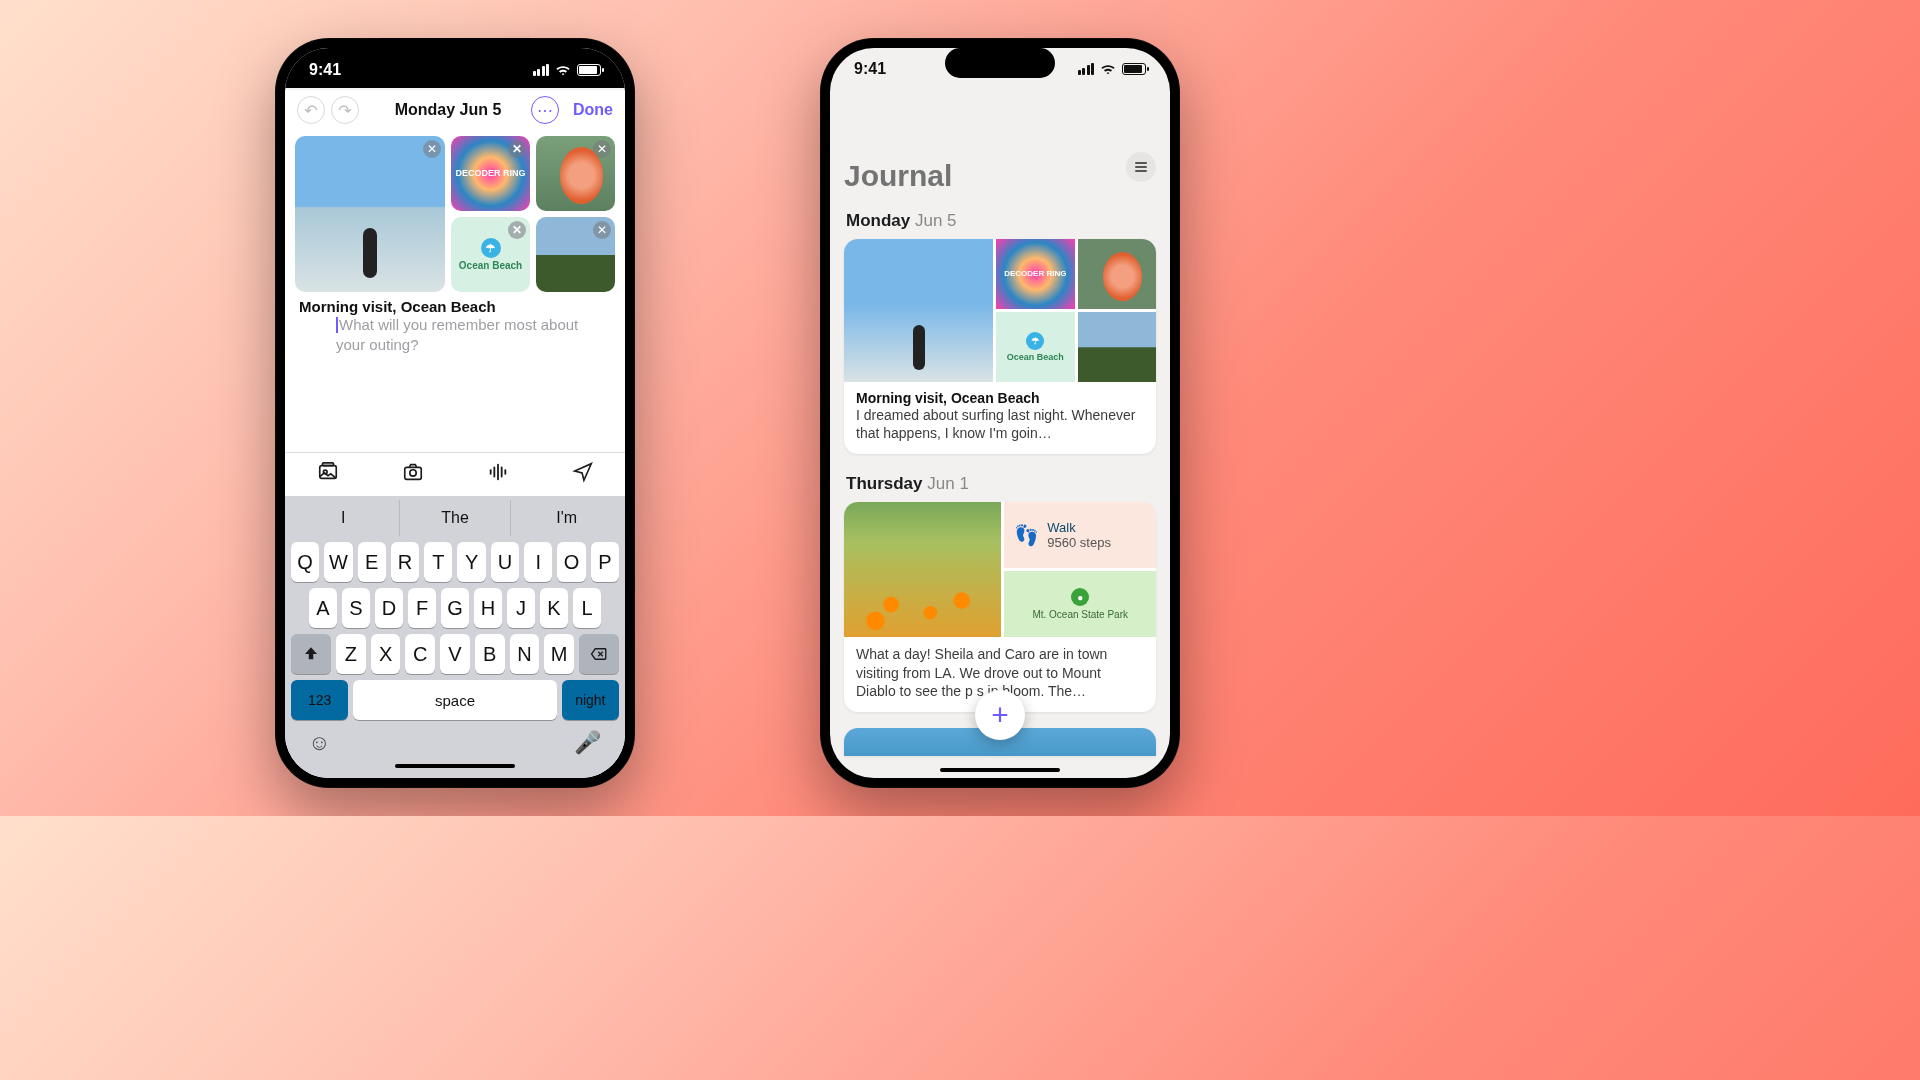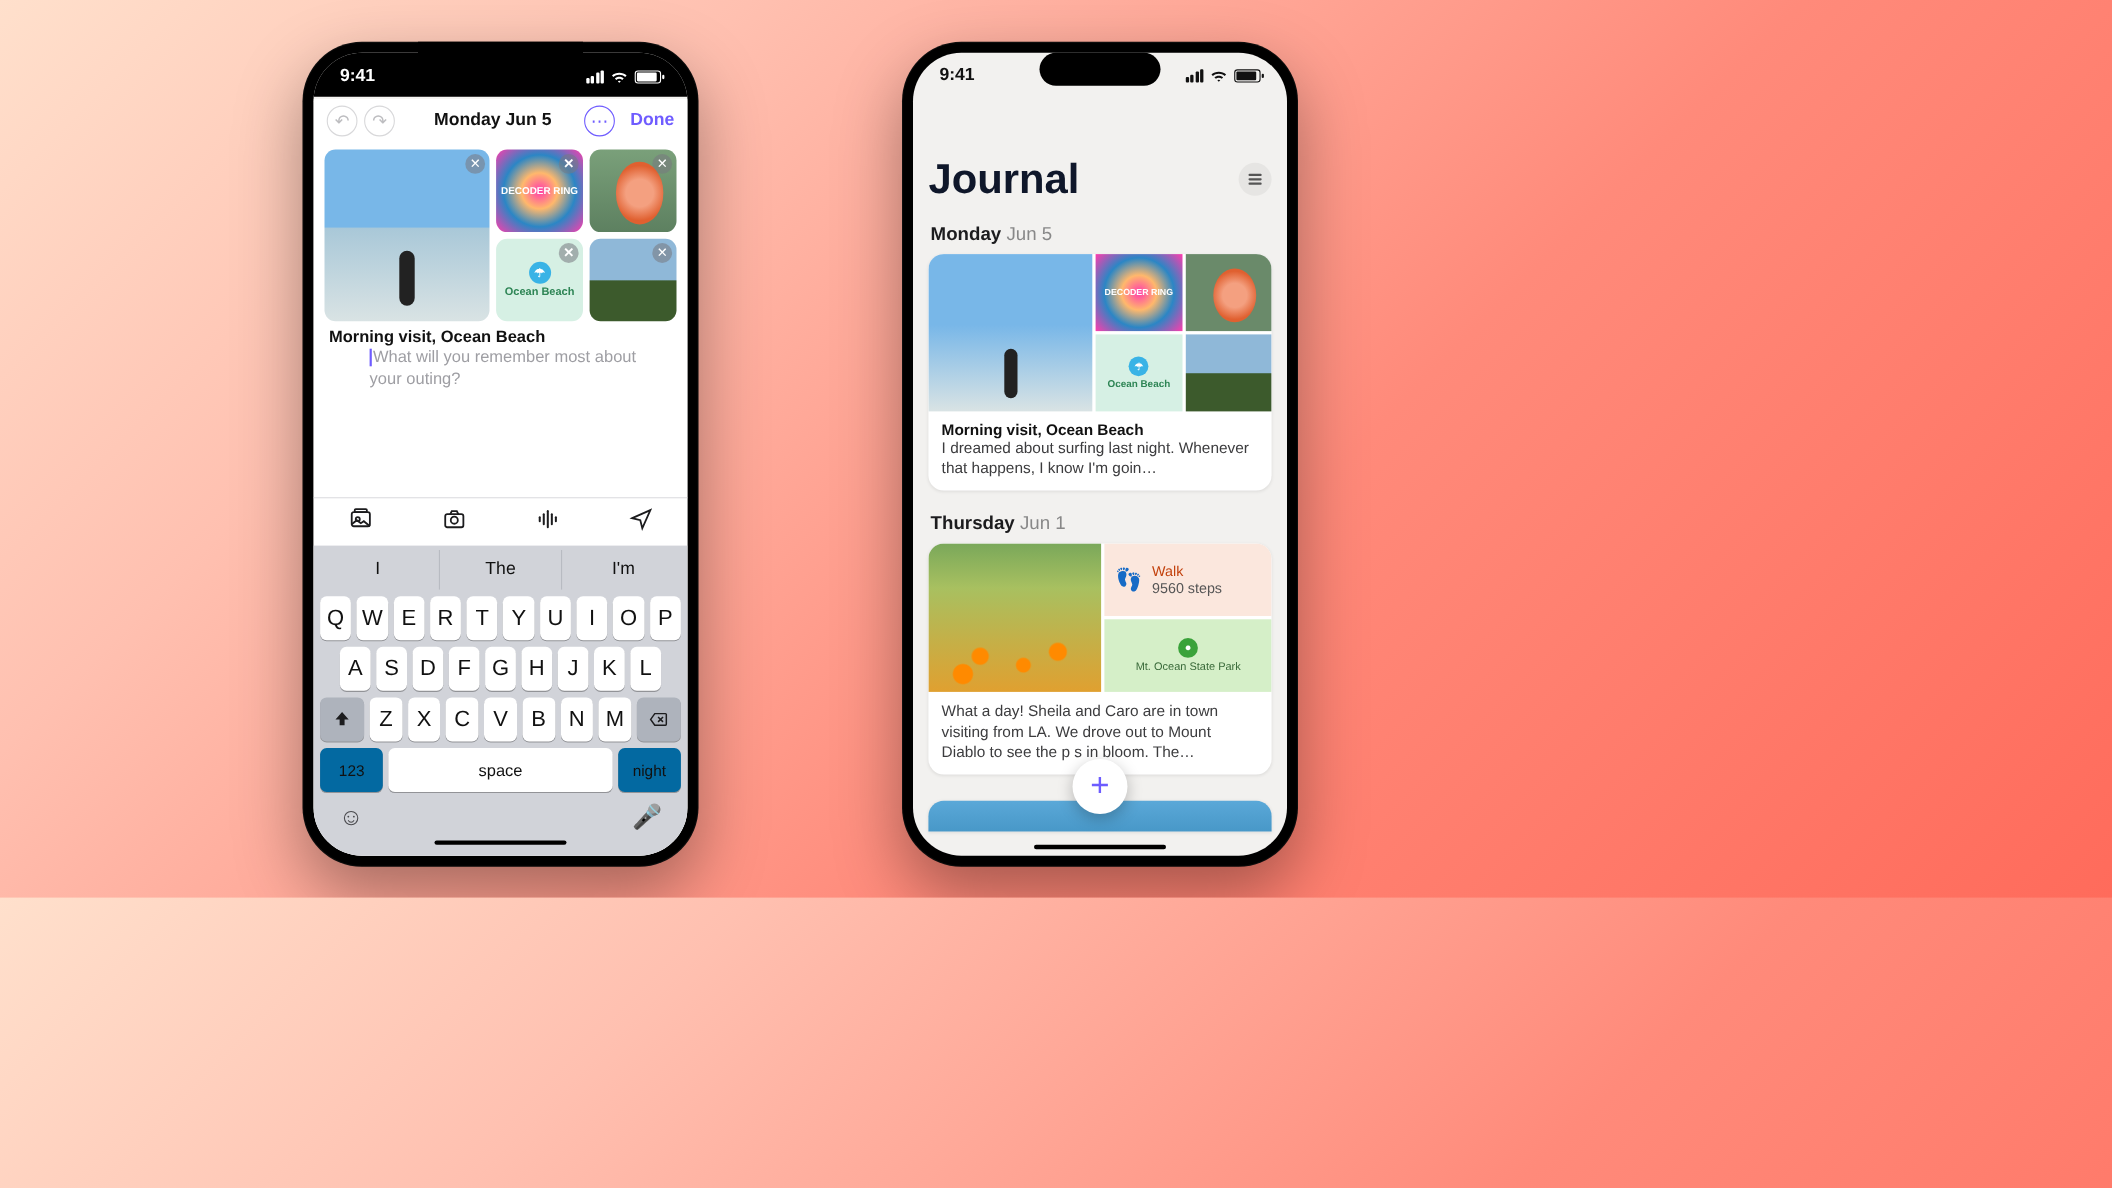--- a/index.html
+++ b/index.html
@@ -88,21 +88,21 @@
 .key.shift,.key.del{flex:1.35;background:#aeb3bc;}
 .krow.r2{padding:0 18px;}
 .krow.r4 .key.space{flex:4.6;font-size:15px;}
 .krow.r4 .key.fn{flex:1.3;}
 .kbd-bottom{display:flex;justify-content:space-between;padding:4px 20px 0;color:#4a4a4e;font-size:22px;}
 .homebar{height:4px;width:120px;background:#000;border-radius:3px;margin:8px auto 4px;}
 
 
 .r-body{padding:56px 14px 0;display:flex;flex-direction:column;height:100%;}
 .j-header{display:flex;justify-content:space-between;align-items:center;margin-bottom:14px;}
-.j-title{font-size:38px;font-weight:700;color:#0f172a;}
+.j-title{font-size:30px;font-weight:700;color:#737373;margin-top:17px;}
 .filter{width:30px;height:30px;border-radius:15px;background:#e6e5e3;display:flex;align-items:center;justify-content:center;}
 .filter span{display:block;width:12px;height:2px;background:#555;border-radius:1px;box-shadow:0 -4px 0 #555,0 4px 0 #555;}
 
 .day-hd{font-size:17px;color:#1c1c1e;margin:4px 2px 8px;}
 .day-hd b{font-weight:600;}
 .day-hd span{color:#888;font-weight:400;}
 
 .card{background:#fff;border-radius:14px;overflow:hidden;box-shadow:0 1px 3px rgba(0,0,0,0.08);margin-bottom:16px;}
 .card .mg{display:grid;gap:3px;}
 .c1 .mg{grid-template-columns:1.9fr 1fr 1fr;grid-template-rows:70px 70px;}
@@ -119,21 +119,21 @@
 .card-txt .t{font-weight:600;font-size:14px;color:#111;}
 .card-txt .b{font-size:14px;color:#3c3c3e;line-height:1.3;}
 
 .c2 .mg{grid-template-columns:1.35fr 1.3fr;grid-template-rows:66px 66px;}
 .c2 .mi{overflow:hidden;}
 .c2 .miA{grid-row:1/3;background:linear-gradient(#7aa85a 0%,#a8c060 30%,#e0a030 100%);position:relative;}
 .c2 .miA::after{content:"";position:absolute;inset:40% 0 0 0;background:radial-gradient(circle at 30% 60%,#ff8a00 6%,transparent 7%),radial-gradient(circle at 55% 70%,#ff8a00 6%,transparent 7%),radial-gradient(circle at 75% 55%,#ff8a00 6%,transparent 7%),radial-gradient(circle at 20% 80%,#ff8a00 6%,transparent 7%);}
 .c2 .miB{background:#fbe7dd;display:flex;align-items:center;gap:8px;padding:0 10px;}
 .c2 .miB .glyph{color:#ff6b3d;font-size:20px;}
 .c2 .miB .lbl{font-size:13px;color:#555;line-height:1.2;}
-.c2 .miB .lbl b{color:#c2410c;display:block;font-weight:500;}
+.c2 .miB .lbl b{color:#0c4a6e;display:block;font-weight:500;}
 .c2 .miC{background:#d5efc8;display:flex;flex-direction:column;align-items:center;justify-content:center;font-size:10px;color:#3a6a3a;font-weight:500;}
 .c2 .miC .pin{width:18px;height:18px;border-radius:50%;background:#3aa23a;margin-bottom:3px;display:flex;align-items:center;justify-content:center;color:#fff;}
 
 .fab{position:absolute;bottom:38px;left:50%;transform:translateX(-50%);width:50px;height:50px;border-radius:25px;background:#fff;box-shadow:0 4px 14px rgba(0,0,0,0.25);display:flex;align-items:center;justify-content:center;font-size:30px;color:#6d5cff;font-weight:300;}
 .peek{position:absolute;bottom:22px;left:14px;right:14px;height:28px;background:linear-gradient(#5aa8d8,#4898c8);border-radius:14px 14px 0 0;box-shadow:0 1px 3px rgba(0,0,0,0.08);}
 .homebar2{position:absolute;bottom:6px;left:50%;transform:translateX(-50%);width:120px;height:4px;background:#000;border-radius:3px;}
 </style>
 </head>
 <body>
 

